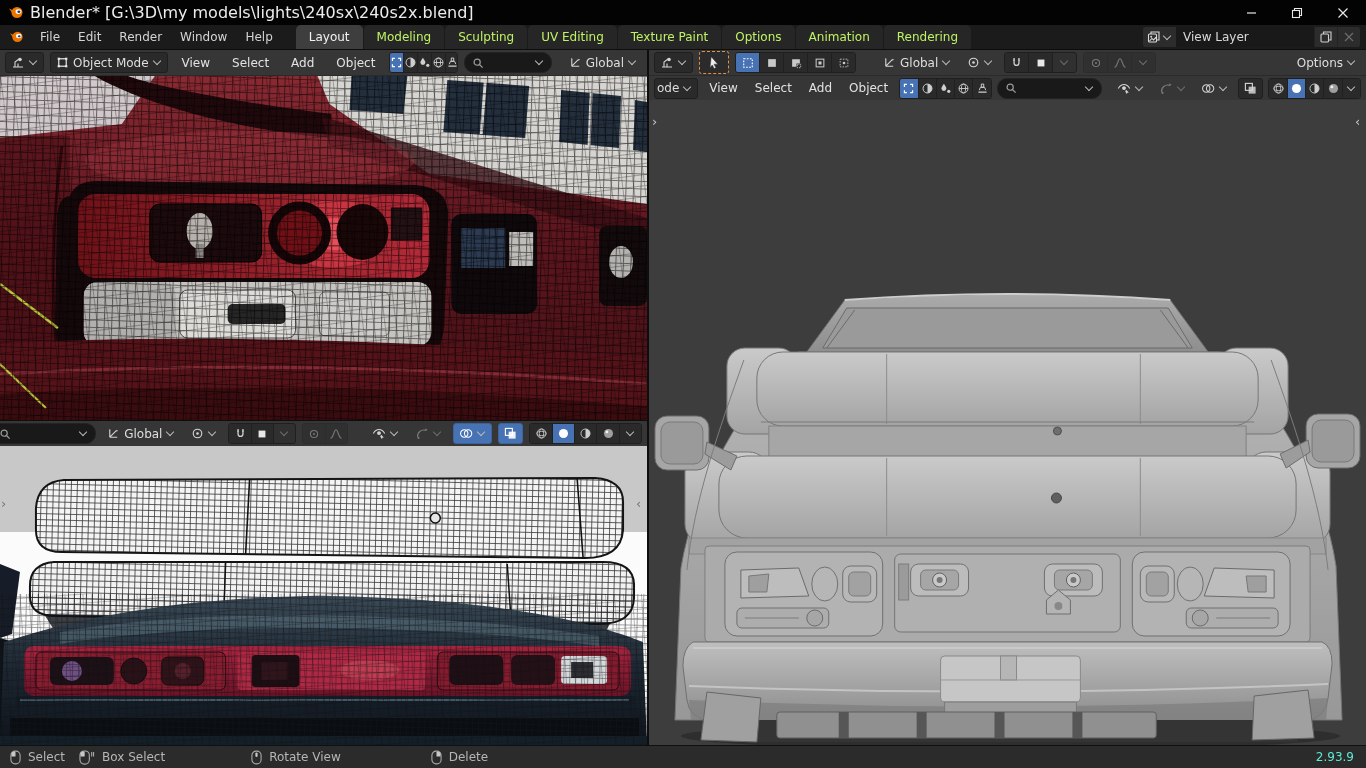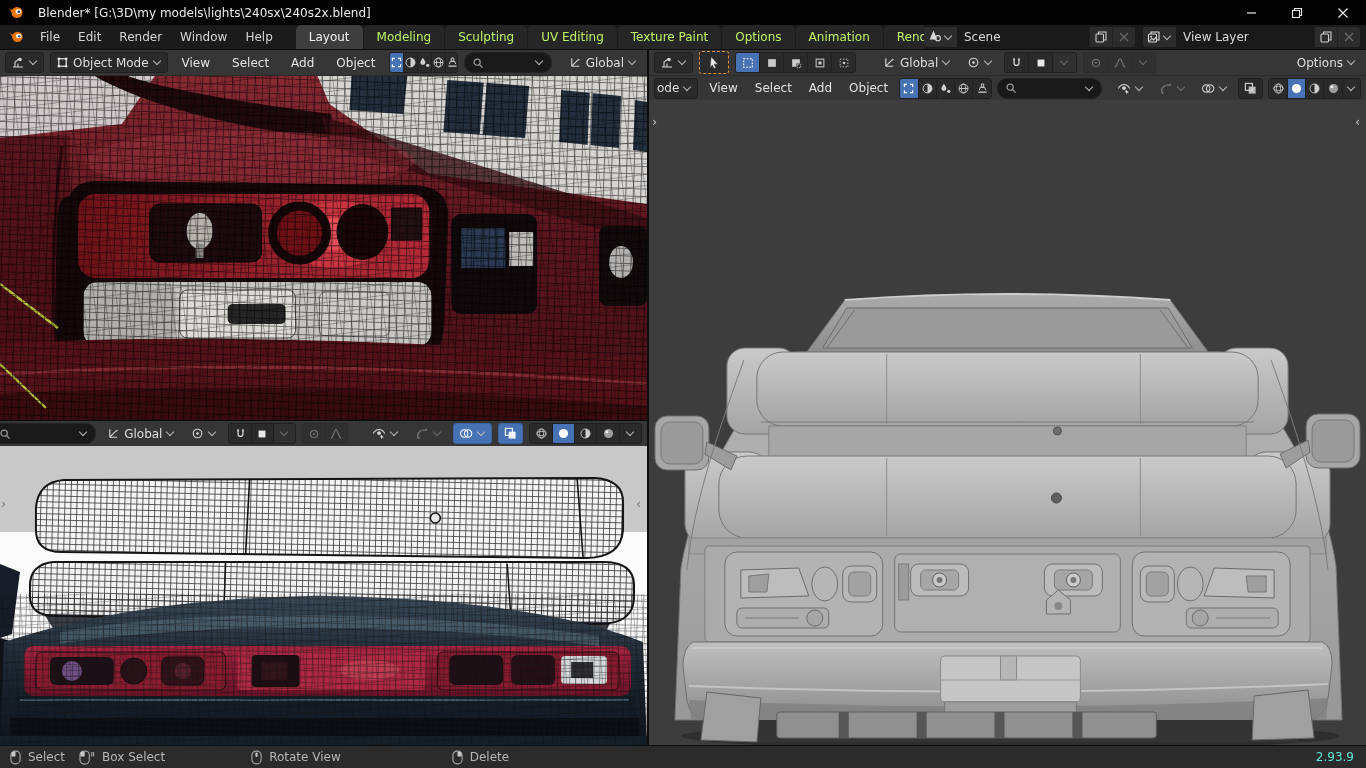--- a/index.html
+++ b/index.html
@@ -2,21 +2,21 @@
 <html><head>
 <meta charset="utf-8">
 <style>
   html,body{margin:0;padding:0;background:#111;}
   .screen{position:relative;width:1366px;height:768px;overflow:hidden;background:#1d1d1d;
           font-family:"DejaVu Sans","Liberation Sans",sans-serif;font-size:12px;color:#d8d8d8;
           -webkit-font-smoothing:antialiased;}
   
   .titlebar{position:absolute;left:0;top:0;width:1366px;height:25px;background:#030303;
             display:flex;align-items:center;color:#ececec;}
-  .titlebar .ttl{margin-left:8px;font-size:12px;}
+  .titlebar .ttl{margin-left:0;font-size:16px;}
   .win-controls{margin-left:auto;display:flex;height:25px;}
   .win-btn{width:46px;height:25px;display:flex;align-items:center;justify-content:center;color:#e8e8e8;}
   
   .topbar{position:absolute;left:0;top:25px;width:1366px;height:25px;background:#1b1b1b;
           display:flex;align-items:flex-start;border-bottom:1px solid #0d0d0d;box-sizing:border-box;}
   .tb-logo{align-self:center;margin:0 6px 0 8px;}
   .tb-menu{align-self:center;padding:0 9px;color:#d4d4d4;}
   .tabs{display:flex;gap:1px;margin-left:14px;width:704px;overflow:hidden;height:24px;}
   .tab{flex:0 0 auto;padding:0 13px;height:24px;line-height:24px;background:#262626;color:#bef264;
        border-radius:5px 5px 0 0;white-space:nowrap;}
@@ -116,41 +116,20 @@
       <div class="tab">Sculpting</div>
       <div class="tab">UV Editing</div>
       <div class="tab">Texture Paint</div>
       <div class="tab">Options</div>
       <div class="tab">Animation</div>
       <div class="tab">Rendering</div>
 
     </div>
 
     <div class="id-widgets">
-      <div class="id-widget">
-        <span class="id-icon">
-          <svg width="14" height="14" viewBox="0 0 14 14" fill="none" stroke="#d9d9d9" stroke-width="1.1">
-              <path d="M5.5 2 L8.5 9 H2.5 Z" fill="#d9d9d9"></path>
-              <circle cx="9.8" cy="8.2" r="2.6"></circle>
-            </svg>
-          <span class="chev"></span>
-        </span>
-        <span class="id-field" style="width:118px;">Scene</span>
-        <span class="id-btn">
-            <svg width="12" height="12" viewBox="0 0 12 12" fill="none" stroke="#cfcfcf" stroke-width="1.1">
-              <rect x="1" y="3" width="7.5" height="8" rx="1"></rect>
-              <path d="M3.5 3V1h7.5v8h-2"></path>
-            </svg>
-          </span>
-        <span class="id-btn id-x">
-            <svg width="10" height="10" viewBox="0 0 10 10">
-              <path d="M1 1l8 8M9 1l-8 8" stroke="#6c6c6c" stroke-width="1.2"></path>
-            </svg>
-          </span>
-      </div>
       <div class="id-widget">
         <span class="id-icon">
           <svg width="14" height="14" viewBox="0 0 14 14" fill="none" stroke="#d9d9d9" stroke-width="1.1">
               <rect x="1.5" y="4" width="8" height="8" rx="1"></rect>
               <path d="M4 4V2h8v8h-2"></path>
               <circle cx="4.2" cy="6.8" r="1" fill="#d9d9d9" stroke="none"></circle>
               <path d="M2.5 11l2.4-2.6 1.7 1.5 2-2.2 1 1.2"></path>
             </svg>
           <span class="chev"></span>
         </span>
@@ -847,21 +826,21 @@
         </svg>
       <span>Box Select</span>
     </div>
     <div class="sb-item" style="margin-left:86px;">
       <svg width="11" height="15" viewBox="0 0 12 16">
           <rect x="1" y="1" width="10" height="14" rx="4.5" fill="none" stroke="#a8a8a8" stroke-width="1.2"></rect>
           <rect x="4.8" y="2.5" width="2.4" height="5" rx="1.2" fill="#c8c8c8"></rect>
         </svg>
       <span>Rotate View</span>
     </div>
-    <div class="sb-item" style="margin-left:103px;padding-left:8px;">
+    <div class="sb-item" style="margin-left:82px;padding-left:8px;">
       <svg width="11" height="15" viewBox="0 0 12 16">
           <rect x="1" y="1" width="10" height="14" rx="4.5" fill="none" stroke="#a8a8a8" stroke-width="1.2"></rect>
           <path d="M6 1.6h2.2A2.6 2.6 0 0 1 10.4 4.8V7H6Z" fill="#c8c8c8"></path>
         </svg>
       <span>Delete</span>
     </div>
     <span class="sb-version">2.93.9</span>
   </div>
 
 </div>

